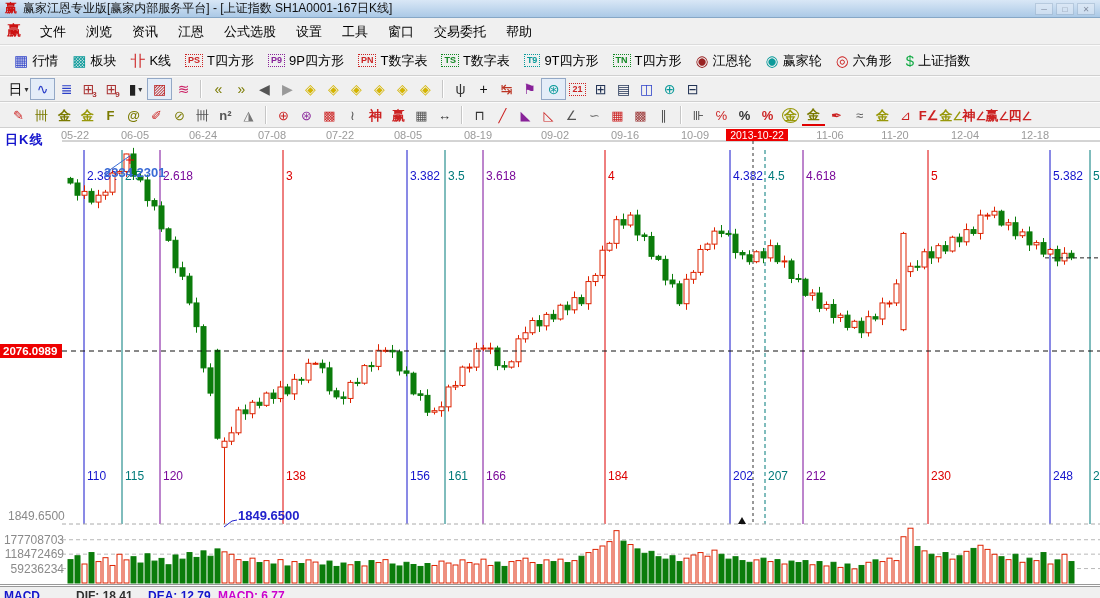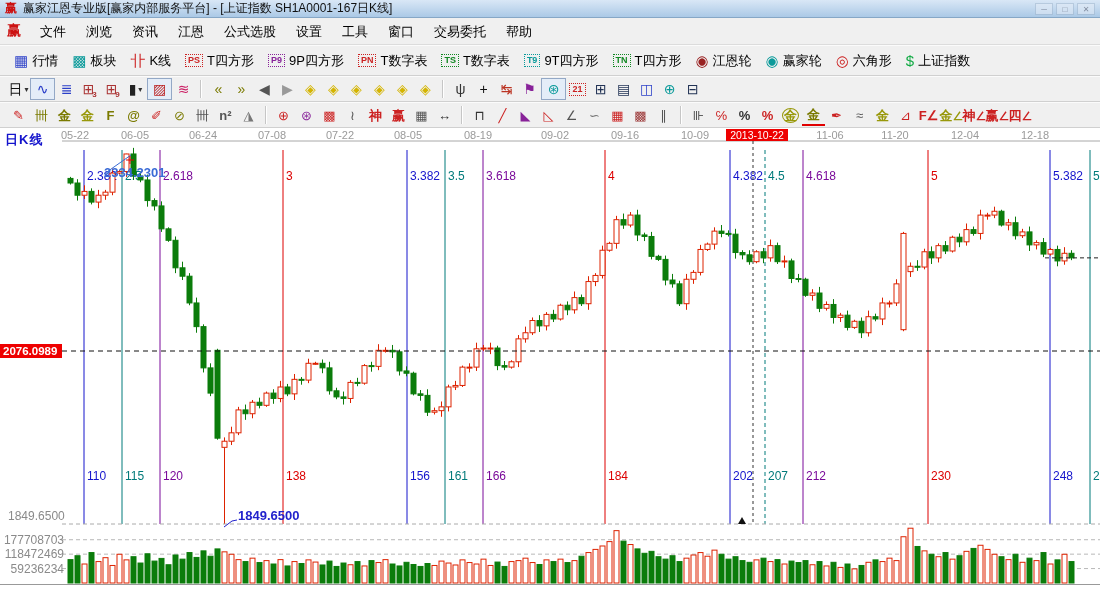--- a/index.html
+++ b/index.html
@@ -867,13 +867,19 @@
       <line x1="0" y1="456.5" x2="1100" y2="456.5" stroke="#999999"></line>
       <line x1="104" y1="46" x2="131" y2="27" stroke="#3a6bd6" stroke-width="1"></line>
       <line x1="126" y1="32" x2="134" y2="32" stroke="#dd0000"></line>
       <line x1="130" y1="28" x2="130" y2="36" stroke="#dd0000"></line>
       <text x="104" y="49" fill="#3a6bd6" font-size="13" font-family="&quot;Liberation Sans&quot;,sans-serif" text-anchor="start" font-weight="bold">2334.2301</text>
       <polyline points="224,399 232,393 237,392" fill="none" stroke="#2222cc"></polyline>
       <text x="238" y="392" fill="#2222cc" font-size="13" font-family="&quot;Liberation Sans&quot;,sans-serif" text-anchor="start" font-weight="bold">1849.6500</text>
       <polygon points="738,396 746,396 742,389" fill="#111111"></polygon>
     </svg>
   <div class="pane-label">日K线</div>
+  <div class="statusbar">
+    <span class="st-macd">MACD</span>
+    <span class="st-dif">DIF: 18.41</span>
+    <span class="st-dea">DEA: 12.79</span>
+    <span class="st-macdv">MACD: 6.77</span>
+  </div>
 </div>
 
 </body></html>

